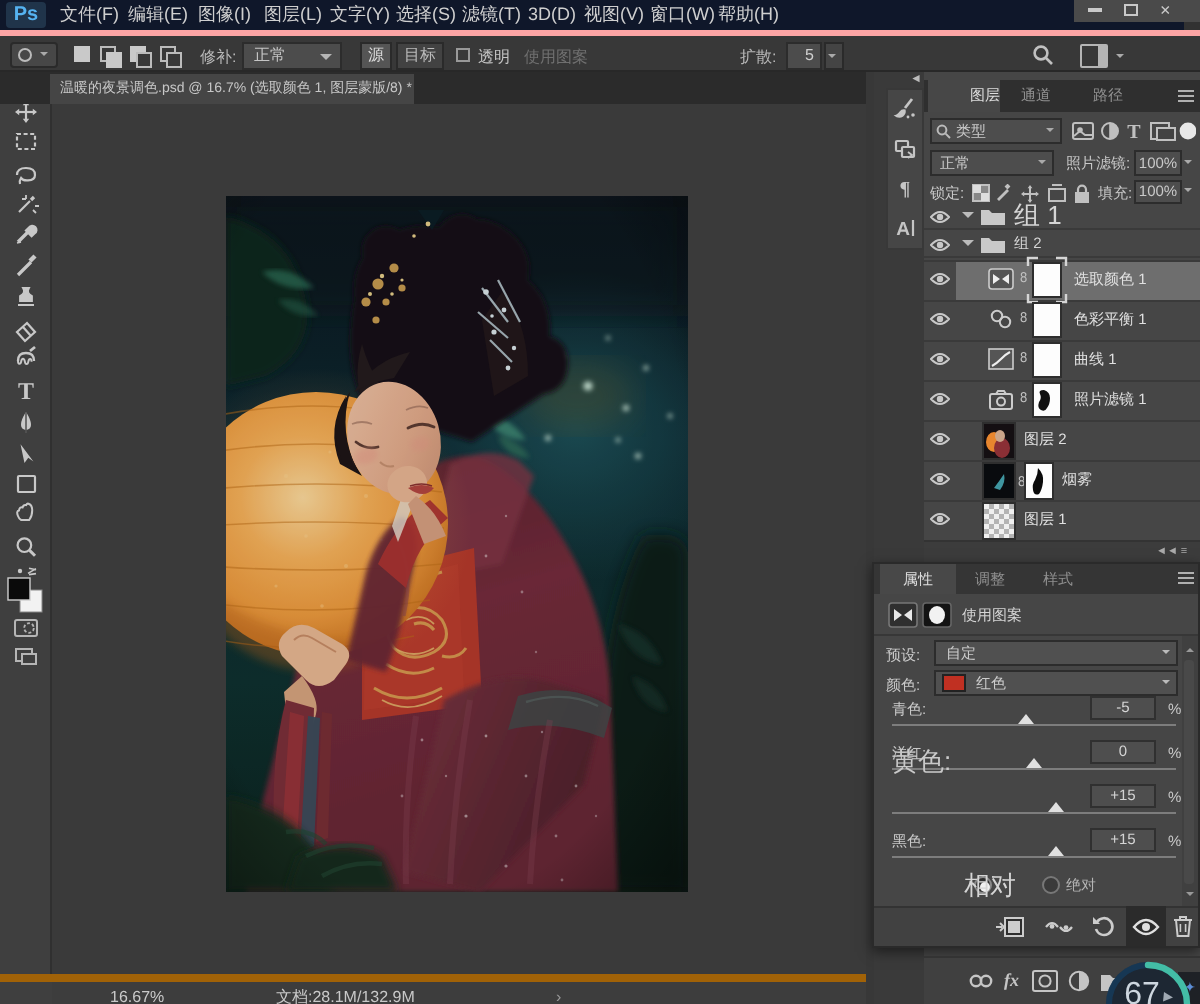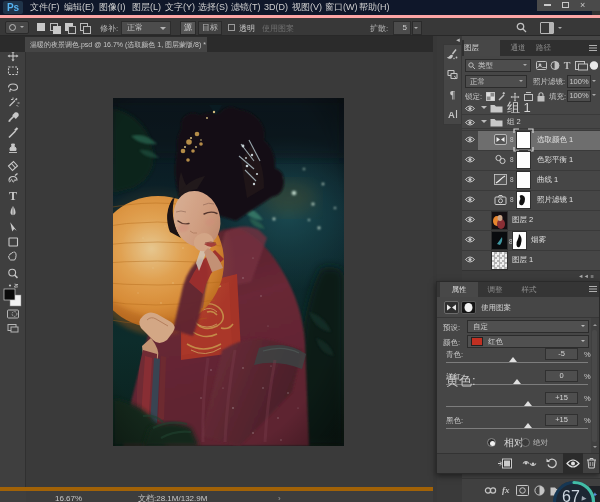--- a/index.html
+++ b/index.html
@@ -403,23 +403,23 @@
       </g>
 <text x="9.5" y="53.5" font-size="10" font-weight="bold" fill="#c5c5c5" stroke="none" text-anchor="middle" font-family="Liberation Serif">¶</text>
 <g transform="translate(9.5,70)">
         <text x="-1" y="3.5" font-size="9.5" font-weight="bold" fill="#c5c5c5" stroke="none" text-anchor="middle">A</text>
         <line x1="4" y1="-4" x2="4" y2="4"></line>
       </g>
 </g>
   </svg>
 <div class="a" style="left:462px;top:36px;width:138px;height:442px;background:#464646"></div>
 <div class="a" style="left:462px;top:40px;width:138px;height:16px;background:#2f2f2f"></div>
-<div class="a" style="left:464px;top:40px;width:36px;height:16px;background:#474747;color:#dedede;font-size:7.5px;line-height:16px;text-align:left">图层</div>
+<div class="a" style="left:464px;top:40px;width:36px;height:16px;background:#474747;color:#dedede;font-size:7.5px;line-height:16px;text-align:right">图层</div>
 <div class="a" style="left:500px;top:40px;width:36px;height:16px;color:#909090;font-size:7.5px;line-height:16px;text-align:center">通道</div>
-<div class="a" style="left:536px;top:40px;width:36px;height:16px;color:#909090;font-size:7.5px;line-height:16px;text-align:left">路径</div>
+<div class="a" style="left:536px;top:40px;width:36px;height:16px;color:#909090;font-size:7.5px;line-height:16px;text-align:center">路径</div>
 <div class="a" style="left:589px;top:45px;width:8px;height:1px;background:#b0b0b0;box-shadow:0 2.5px #b0b0b0,0 5px #b0b0b0"></div>
 <div class="a" style="left:465px;top:59px;width:66px;height:13px;background:#4d4d4d;border:1px solid #2c2c2c"></div>
 <svg class="a" style="left:468px;top:62px" width="8" height="8" viewBox="0 0 8 8">
     <circle cx="3" cy="3" r="2.2" fill="none" stroke="#bbb" stroke-width="1"></circle>
     <line x1="4.8" y1="4.8" x2="7" y2="7" stroke="#bbb" stroke-width="1"></line>
   </svg>
 <div class="a" style="left:478px;top:59px;color:#c9c9c9;font-size:7.5px;line-height:13px">类型</div>
 <div class="a" style="left:523px;top:64px;border:2.5px solid transparent;border-top-color:#aaa"></div>
 <svg class="a" style="left:536px;top:60px" width="62" height="11" viewBox="0 0 62 11">
 <g stroke="#c0c0c0" fill="none" stroke-width="1">
@@ -622,21 +622,21 @@
 <div class="a" style="left:584px;top:393px;color:#c9c9c9;font-size:7.5px;line-height:12px">%</div>
 <div class="a" style="left:446px;top:406px;width:142px;height:1px;background:#7d7d7d"></div>
 <div class="a" style="left:524px;top:401px;border:4px solid transparent;border-bottom:5px solid #e0e0e0;border-top:none"></div>
 <div class="a" style="left:446px;top:415px;color:#c9c9c9;font-size:7.5px;line-height:12px">黑色:</div>
 <div class="a" style="left:545px;top:414px;width:33px;height:12px;background:#4e4e4e;border:1px solid #303030;color:#d5d5d5;font-size:7.5px;line-height:10px;text-align:center">+15</div>
 <div class="a" style="left:584px;top:415px;color:#c9c9c9;font-size:7.5px;line-height:12px">%</div>
 <div class="a" style="left:446px;top:428px;width:142px;height:1px;background:#7d7d7d"></div>
 <div class="a" style="left:524px;top:423px;border:4px solid transparent;border-bottom:5px solid #e0e0e0;border-top:none"></div>
 <div class="a" style="left:487px;top:438px;width:9px;height:9px;border-radius:50%;background:#2e2e2e;border:1px solid #888"></div>
 <div class="a" style="left:490px;top:441px;width:5px;height:5px;border-radius:50%;background:#f0f0f0"></div>
-<div class="a" style="left:504px;top:436px;color:#d5d5d5;font-size:10px;line-height:13px">相对</div>
+<div class="a" style="left:482px;top:436px;color:#d5d5d5;font-size:13px;line-height:13px">相对</div>
 <div class="a" style="left:521px;top:438px;width:9px;height:9px;border-radius:50%;background:#3a3a3a;border:1px solid #777"></div>
 <div class="a" style="left:533px;top:436px;color:#b5b5b5;font-size:7.5px;line-height:13px">绝对</div>
 <div class="a" style="left:437px;top:453px;width:162px;height:20px;background:#414141;border-top:1px solid #333"></div>
 <svg class="a" style="left:498px;top:458px" width="14" height="11" viewBox="0 0 14 11">
     <rect x="4.5" y="1" width="9" height="9" fill="#2e2e2e" stroke="#ccc" stroke-width="1"></rect>
     <rect x="6" y="2.5" width="6" height="6" fill="#ccc"></rect>
     <path d="M0 5.5h3M2 3.5l2 2l-2 2" fill="none" stroke="#ccc" stroke-width="1"></path>
   </svg>
 <svg class="a" style="left:522px;top:459px" width="15" height="9" viewBox="0 0 15 9">
     <path d="M1 4.5Q4 0.5 7 4.5M8 4.5Q11 8.5 14 4.5" fill="none" stroke="#ccc" stroke-width="1.1"></path>

